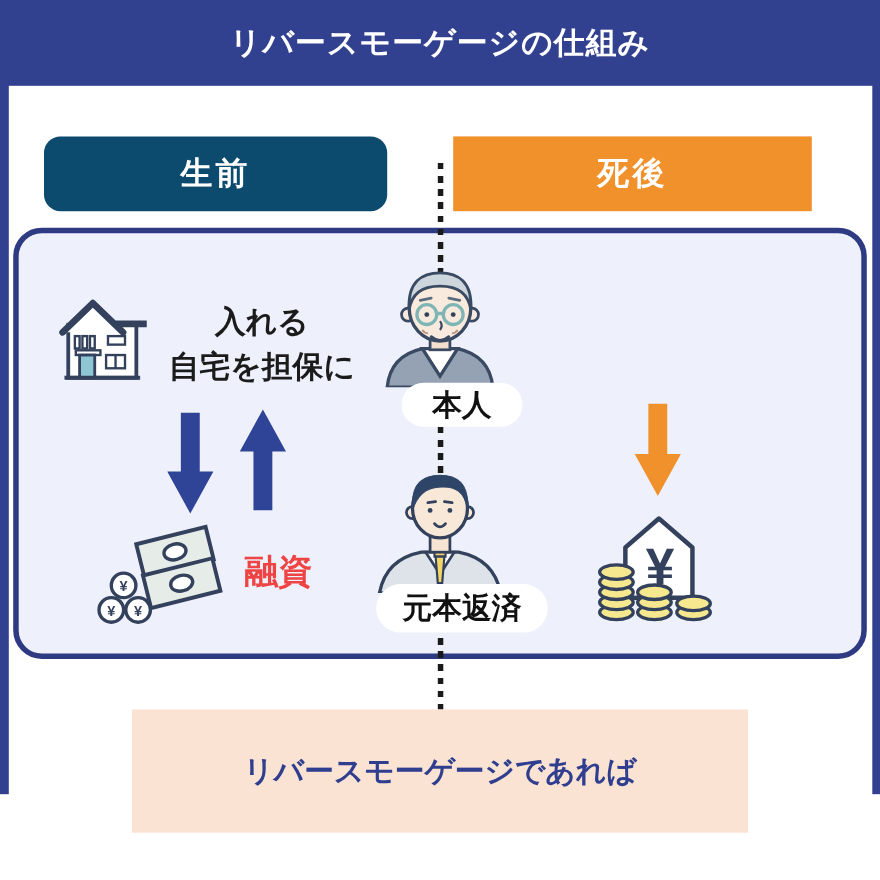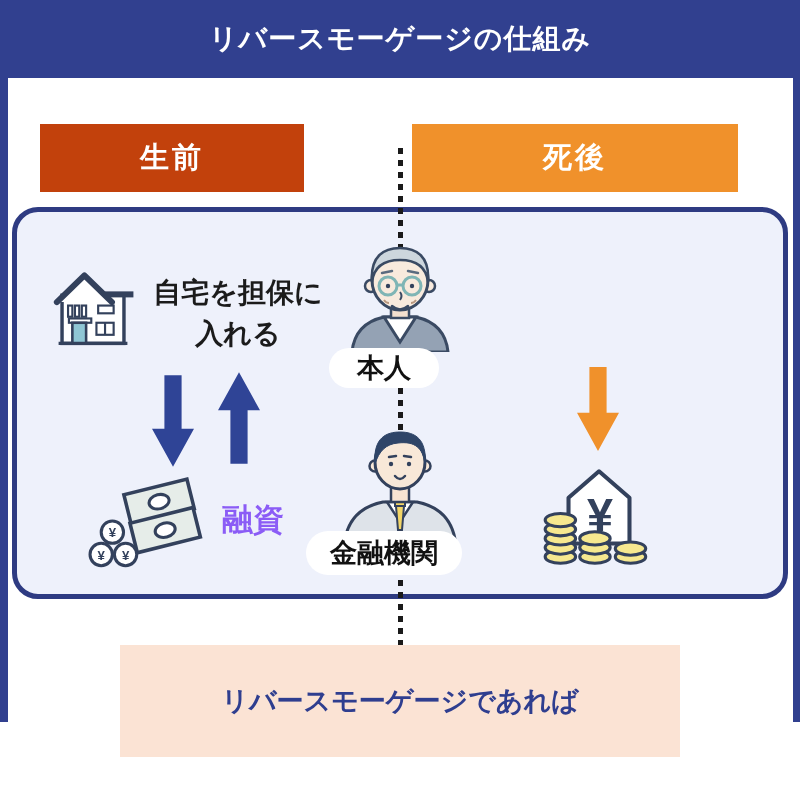--- a/index.html
+++ b/index.html
@@ -11,21 +11,21 @@
             color:#ffffff; font-size:28px; font-weight:bold; letter-spacing:1px; }
 
   .frame { position:absolute; background:#31408F; z-index:9; }
   .frame-left   { left:0; top:78; width:8px; height:722px; }
   .frame-right  { right:0; top:78; width:7px; height:722px; }
   .frame-bottom { left:0; top:790; width:800px; height:10px; }
 
   .phase-bar { position:absolute; top:124px; height:68px; display:flex; align-items:center;
                justify-content:center; color:#ffffff; font-size:29px; font-weight:bold;
                letter-spacing:3px; z-index:3; }
-  .phase-before { left:40px;  width:264px; background:#c2410c; }
+  .phase-before { left:40px;  width:312px; background:#0c4a6e;border-radius:15px; }
   .phase-after  { left:412px; width:326px; background:#F0912B; }
 
   .dotted-line { position:absolute; left:398px; top:148px; width:5px; height:497px; z-index:2;
                  background-image:repeating-linear-gradient(to bottom,#1a1a1a 0 6px,transparent 6px 12px); }
 
   .panel { position:absolute; left:12px; top:207px; width:766px; height:382px;
            background:#EEF1FB; border:5px solid #2E3B82; border-radius:26px; z-index:1; }
 
   .icon-abs { position:absolute; z-index:3; }
   #house-icon   { left:50px;  top:266px; width:86px;  height:86px; }
@@ -35,23 +35,23 @@
   #elderly      { left:340px; top:240px; width:120px; height:112px; }
   #banker       { left:334px; top:424px; width:132px; height:115px; }
   #orange-arrow { left:577px; top:366px; width:42px;  height:86px; }
   #house-yen    { left:536px; top:450px; width:126px; height:126px; }
 
   .text-block { position:absolute; z-index:3; text-align:center; font-weight:bold;
                 color:#1b1b1b; font-size:28px; line-height:41px; }
   #collateral-text { left:138px; top:272px; width:200px; }
   #sell-text       { left:470px; top:272px; width:260px; }
   #loan-label { position:absolute; left:222px; top:499px; z-index:3; font-weight:bold;
-                color:#8b5cf6; font-size:31px; }
-
-  .pill { position:absolute; left:384px; transform:translateX(-50%); background:#ffffff;
+                color:#ef4444; font-size:31px; }
+
+  .pill { position:absolute; left:420px; transform:translateX(-50%); background:#ffffff;
           border-radius:999px; font-weight:bold; color:#111111; z-index:4;
           display:flex; align-items:center; justify-content:center; white-space:nowrap; }
   #person-pill      { top:348px; height:40px; padding:0 28px; font-size:27px; }
   #institution-pill { top:531px; height:44px; padding:0 24px; font-size:27px; }
 
   .note { position:absolute; left:120px; top:645px; width:560px; height:112px; background:#FBE3D4;
           z-index:3; display:flex; align-items:center; justify-content:center;
           color:#2F3E8F; font-weight:bold; font-size:27px; line-height:40px; }
 </style>
 </head>
@@ -87,22 +87,22 @@
     <rect x="37" y="46" width="5" height="13" fill="none" stroke="#33415C" stroke-width="2.5"></rect>
     <rect x="56" y="46" width="18" height="9" fill="none" stroke="#33415C" stroke-width="2.5"></rect>
     <rect x="22" y="61" width="26" height="5" fill="#ffffff" stroke="#33415C" stroke-width="2.5"></rect>
     <rect x="26" y="66" width="16" height="24" fill="#8FC6D4" stroke="#33415C" stroke-width="3"></rect>
     <rect x="54" y="66" width="20" height="14" fill="#ffffff" stroke="#33415C" stroke-width="2.5"></rect>
     <line x1="64" y1="66" x2="64" y2="80" stroke="#33415C" stroke-width="2.5"></line>
     <line x1="10" y1="90" x2="90" y2="90" stroke="#33415C" stroke-width="4"></line>
   </svg>
 
   <div id="collateral-text" class="text-block">
+    <div>入れる</div>
     <div>自宅を担保に</div>
-    <div>入れる</div>
   </div>
 
   <svg id="down-arrow" class="icon-abs" viewBox="0 0 44 96">
     <polygon points="13,0 31,0 31,56 44,56 22,96 0,56 13,56" fill="#2F4496"></polygon>
   </svg>
   <svg id="up-arrow" class="icon-abs" viewBox="0 0 44 96">
     <polygon points="13,96 31,96 31,40 44,40 22,0 0,40 13,40" fill="#2F4496"></polygon>
   </svg>
 
   <svg id="money-icon" class="icon-abs" viewBox="0 0 130 100">
@@ -160,21 +160,21 @@
     <ellipse cx="65" cy="38" rx="25" ry="27" fill="#F8E8D8" stroke="#33415C" stroke-width="3"></ellipse>
     <path d="M40 40 C38 13 52 8 65 8 C80 8 92 15 90 40 C88 24 80 17 63 19 C51 20 44 27 40 40 Z" fill="#2F4568" stroke="#2F4568"></path>
     <path d="M54 33 L61 32" stroke="#33415C" stroke-width="2.5" stroke-linecap="round"></path>
     <path d="M76 33 L69 32" stroke="#33415C" stroke-width="2.5" stroke-linecap="round"></path>
     <circle cx="56" cy="40" r="2.2" fill="#33415C"></circle>
     <circle cx="74" cy="40" r="2.2" fill="#33415C"></circle>
     <path d="M60 52 q5 6 10 0" fill="none" stroke="#33415C" stroke-width="2.5" stroke-linecap="round"></path>
   </svg>
 
   <div id="institution-pill" class="pill">
-    <span>金融機関</span>
+    <span>元本返済</span>
   </div>
 
 
   <svg id="orange-arrow" class="icon-abs" viewBox="0 0 44 88">
     <polygon points="13,0 31,0 31,48 44,48 22,88 0,48 13,48" fill="#F0912B"></polygon>
   </svg>
 
   <svg id="house-yen" class="icon-abs" viewBox="0 0 124 124">
     <path d="M32 47 L62 21 L92 47 L92 92 L32 92 Z" fill="#ffffff" stroke="#33415C" stroke-width="4" stroke-linejoin="round"></path>
     <text x="63" y="80" text-anchor="middle" font-size="46" font-weight="bold" fill="#33415C">¥</text>

